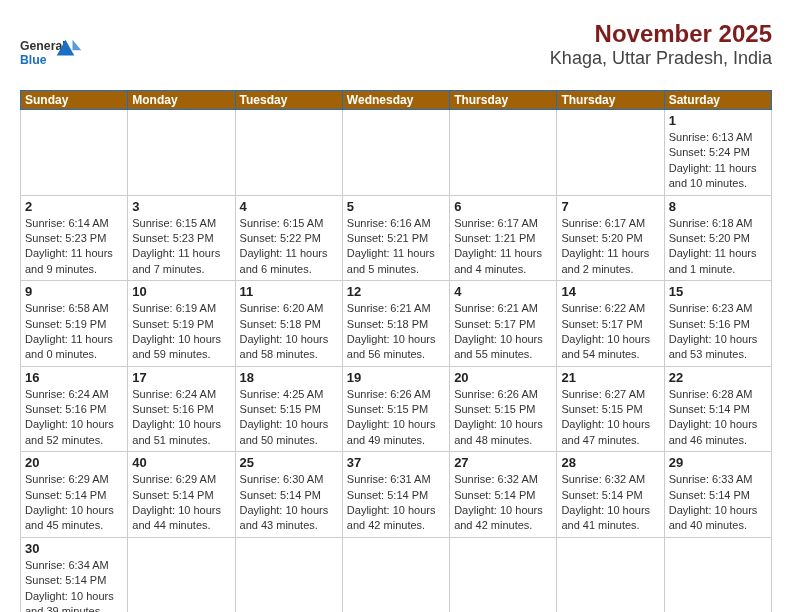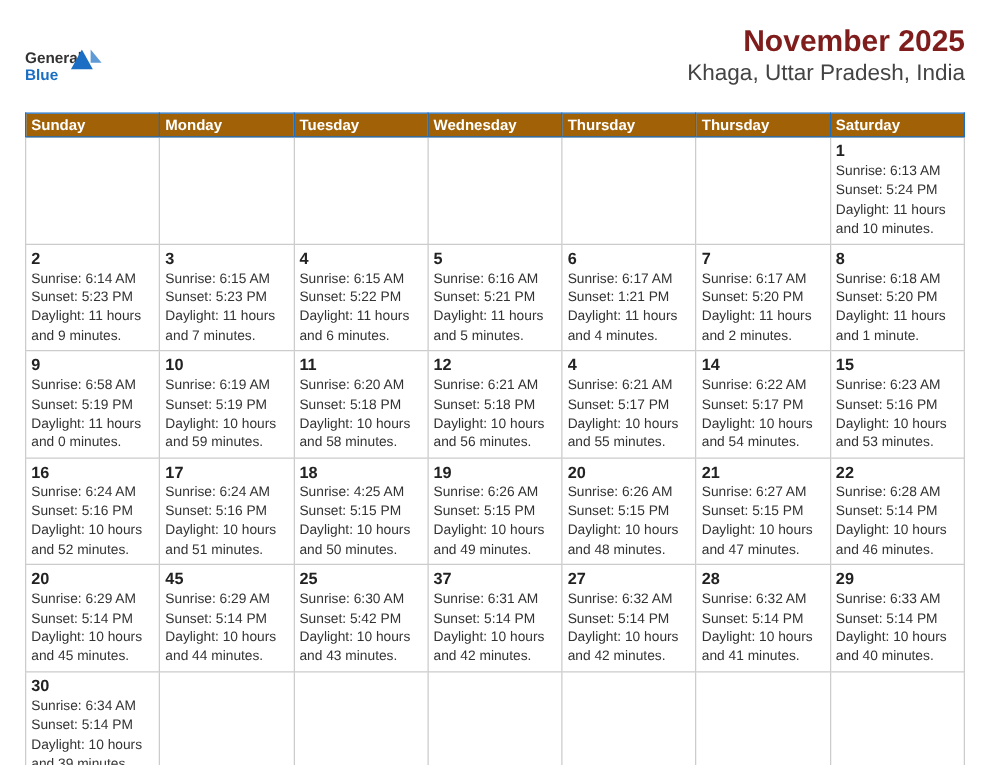--- a/index.html
+++ b/index.html
@@ -281,30 +281,30 @@
       </tr>
       <tr>
         <td>
           <span class="day-number">20</span>
           <div class="day-info">Sunrise: 6:29 AM
 Sunset: 5:14 PM
 Daylight: 10 hours
 and 45 minutes.</div>
         </td>
         <td>
-          <span class="day-number">45</span>
+          <span class="day-number">40</span>
           <div class="day-info">Sunrise: 6:29 AM
 Sunset: 5:14 PM
 Daylight: 10 hours
 and 44 minutes.</div>
         </td>
         <td>
           <span class="day-number">25</span>
           <div class="day-info">Sunrise: 6:30 AM
-Sunset: 5:42 PM
+Sunset: 5:14 PM
 Daylight: 10 hours
 and 43 minutes.</div>
         </td>
         <td>
           <span class="day-number">37</span>
           <div class="day-info">Sunrise: 6:31 AM
 Sunset: 5:14 PM
 Daylight: 10 hours
 and 42 minutes.</div>
         </td>

